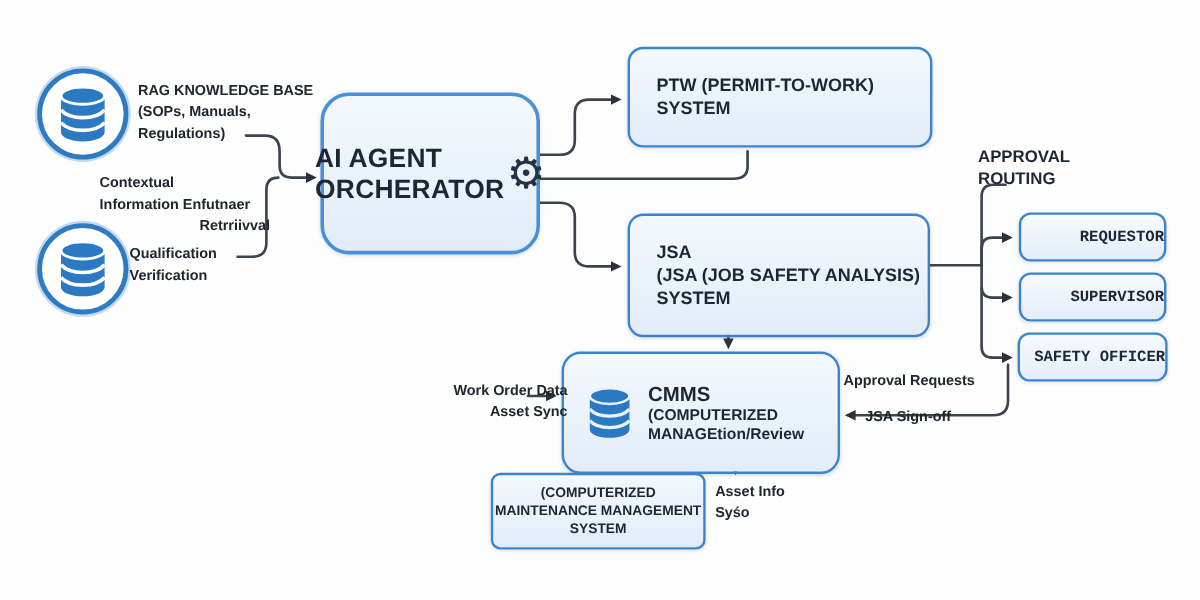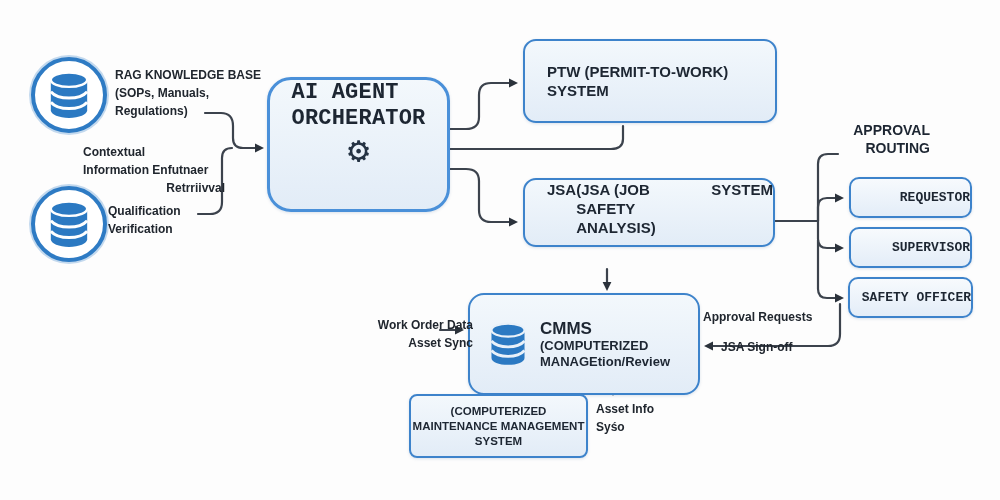--- a/index.html
+++ b/index.html
@@ -17,31 +17,30 @@
   .node{
     position:absolute;
     background:linear-gradient(180deg,#f3f8fc 0%,#e2ecf7 100%);
     border:2.5px solid #3d83cb;
     box-sizing:border-box;
     box-shadow:0 1px 3px rgba(60,100,150,.18);
   }
   .orchestrator{
     left:267px;top:77px;width:183px;height:135px;
     border-radius:24px;border-width:3px;border-color:#4a90d9;
-    display:flex;flex-direction:column;align-items:center;justify-content:flex-start;
+    display:flex;align-items:center;justify-content:center;
     gap:2px;
-    font-family:Liberation Mono, monospace;
   }
   .orch-title{font-size:22px;font-weight:bold;line-height:26px;color:#1d2632;letter-spacing:.2px;text-align:left;}
   .gear{font-size:36px;line-height:38px;color:#243243;}
 
   .ptw{left:523px;top:39px;width:254px;height:84px;border-radius:13px;
        display:flex;flex-direction:column;justify-content:center;padding-left:22px;}
-  .jsa{left:523px;top:178px;width:252px;height:69px;border-radius:13px;
-       display:flex;flex-direction:row;justify-content:center;padding-left:22px;}
+  .jsa{left:523px;top:178px;width:252px;height:103px;border-radius:13px;
+       display:flex;flex-direction:column;justify-content:center;padding-left:22px;}
   .sys-line{font-size:15px;font-weight:bold;line-height:19px;color:#1d2632;}
 
   .cmms{left:468px;top:293px;width:232px;height:102px;border-radius:16px;
         display:flex;align-items:center;gap:12px;padding-left:18px;}
   .cmms-title{font-size:17px;font-weight:bold;line-height:19px;color:#1d2632;}
   .cmms-line{font-size:13px;font-weight:600;line-height:16px;color:#1d2632;}
 
   .cmms-detail{left:409px;top:394px;width:179px;height:64px;border-radius:8px;
         display:flex;flex-direction:column;align-items:center;justify-content:center;text-align:center;}
   .detail-line{font-size:11.5px;font-weight:bold;line-height:15px;color:#1d2632;}
@@ -54,21 +53,21 @@
   .sup{left:849px;top:227px;}
   .saf{left:848px;top:277px;width:125px;}
 
   
   .lbl{position:absolute;font-size:12px;line-height:18px;color:#20262e;}
   .rag{left:115px;top:66px;font-weight:600;}
   .contextual{left:83px;top:143px;width:142px;font-weight:600;}
   .contextual .r{text-align:right;}
   .qual{left:108px;top:202px;font-weight:600;}
   .workorder{left:336px;top:316px;width:108px;text-align:right;font-weight:600;margin-left:29px;}
-  .approval-routing{left:815px;top:121px;width:115px;text-align:right;
+  .approval-routing{left:815px;top:121px;width:115px;text-align:left;
      font-size:14px;font-weight:bold;line-height:18px;color:#1d2632;}
   .appr-req{left:703px;top:308px;font-weight:600;}
   .jsa-signoff{left:721px;top:338px;font-weight:600;}
   .asset-info{left:596px;top:400px;font-weight:600;}
 
   
   .db-circle{
     position:absolute;width:68px;height:68px;border-radius:50%;
     background:#ffffff;border:4px solid #2e7bc4;
     box-shadow:0 0 0 2px #c3d9ee;

